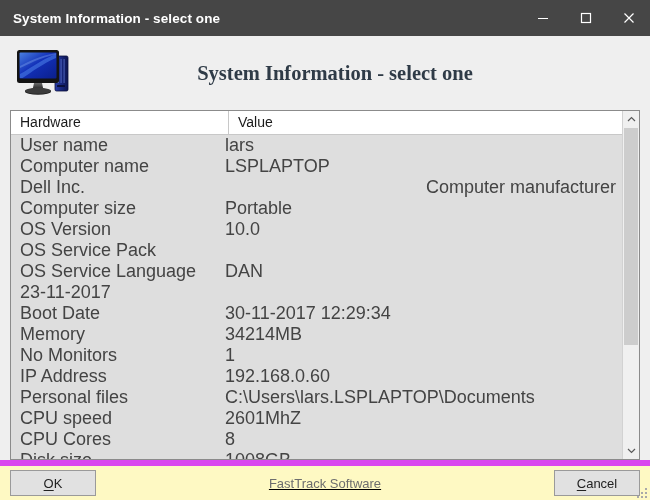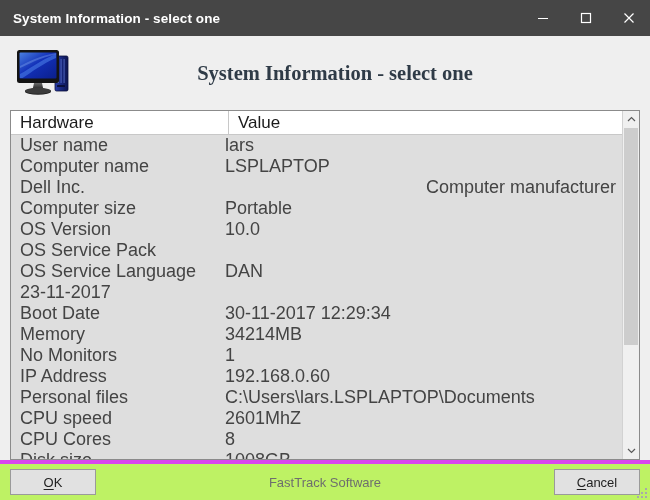--- a/index.html
+++ b/index.html
@@ -84,21 +84,21 @@
   }
   .list-head {
     height: 24px;
     background: #ffffff;
     border-bottom: 1px solid #c8c8c8;
     display: flex;
     position: relative;
     align-items: center;
   }
   .list-head .col {
-    font-size: 17px;
+    font-size: 14px;
     color: #1a1a1a;
     padding-left: 9px;
     white-space: nowrap;
     line-height: 23px;
   }
   .col-hw  { width: 205px; flex: 0 0 205px; }
   .col-val { flex: 1 1 auto; border-left: 1px solid #c8c8c8; margin-left: 12px; }
 
   .rows { position: relative; }
   .row {
@@ -139,22 +139,23 @@
     left: 1px; right: 1px;
     top: 0; height: 69%;
     background: #cdcdcd;
   }
 
   
   .footer {
     flex: 0 0 40px;
     position: relative;
     display: flex; align-items: center;
-    background: #bef264;
-    border-top: 4px solid #d946ef;
+    background: #fef9c3;
+    border-top: 6px solid #d946ef;
+    text-decoration: underline;
   }
   .btn {
     height: 26px;
     min-width: 86px;
     background: #e1e1e1;
     border: 1px solid #9a9a9a;
     color: #222222;
     font-size: 13px;
     font-family: "Liberation Sans", sans-serif;
     display: flex; align-items: center; justify-content: center;

